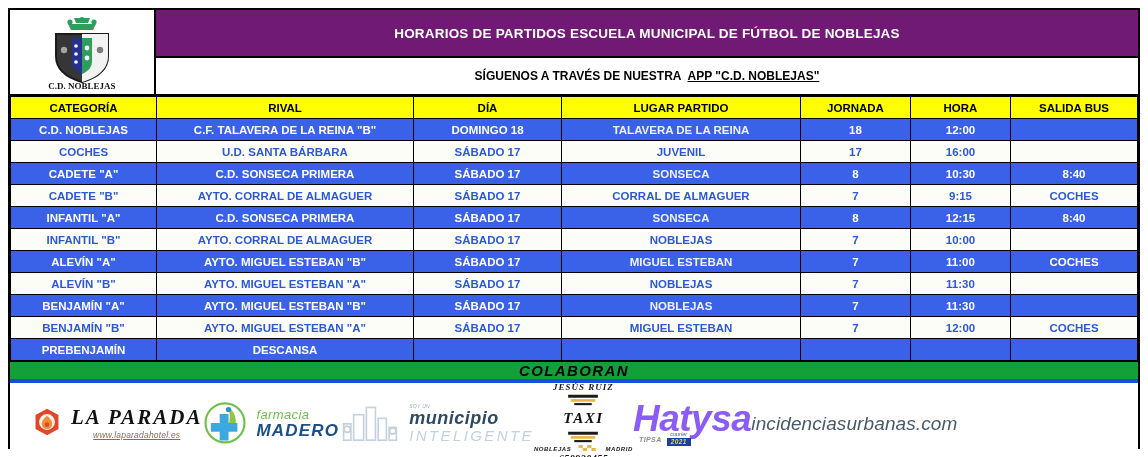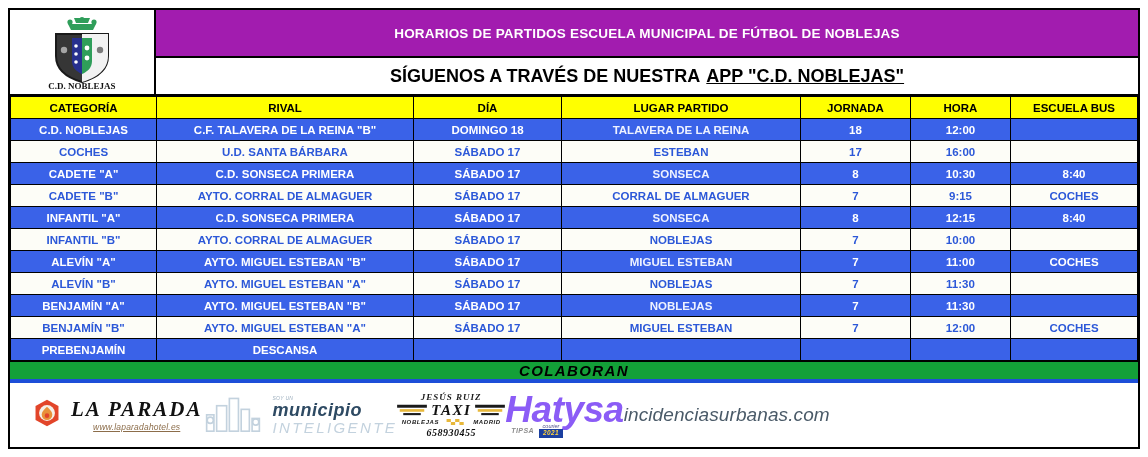--- a/index.html
+++ b/index.html
@@ -47,39 +47,39 @@
   .crest-wrap { width: 96px; height: 80px; }
   .header-right {
     flex: 1 1 auto;
     display: flex;
     flex-direction: column;
     border-bottom: 2px solid #000000;
     box-sizing: border-box;
   }
   .title-row {
     flex: 0 0 48px;
-    background: #a21caf;
+    background: #701a75;
     color: #ffffff;
     display: flex;
     align-items: center;
     justify-content: center;
     font-size: 13.5px;
     font-weight: bold;
     letter-spacing: .2px;
     border-bottom: 2px solid #000000;
     box-sizing: border-box;
   }
   .subtitle-row {
     flex: 1 1 auto;
     background: #ffffff;
     color: #000000;
     display: flex;
     align-items: center;
     justify-content: center;
-    font-size: 18px;
+    font-size: 12px;
     font-weight: bold;
     gap: 6px;
   }
   .subtitle-underline { text-decoration: underline; }
 
   
   table.sched {
     border-collapse: collapse;
     table-layout: fixed;
     width: 100%;
@@ -191,21 +191,21 @@
   }
 
   .sp-taxi { flex-direction: column; line-height: 1; }
   .taxi-name {
     font-family: "Liberation Serif", serif;
     font-size: 9px;
     font-weight: bold;
     color: #1a1a1a;
     letter-spacing: 1px;
   }
-  .taxi-mid { display: flex; align-items: center; gap: 4px; margin: 1px 0; }
+  .taxi-mid { display: flex; align-items: center; gap: 4px; margin: 1px 0; flex-direction: column; }
   .taxi-word {
     font-family: "Liberation Serif", serif;
     font-size: 15px;
     font-weight: bold;
     color: #111111;
     letter-spacing: 1.5px;
   }
   .taxi-cities {
     display: flex;
     align-items: center;
@@ -312,38 +312,38 @@
           <col class="c-bus">
       </colgroup>
       <thead>
         <tr>
           <th>CATEGORÍA</th>
           <th>RIVAL</th>
           <th>DÍA</th>
           <th>LUGAR PARTIDO</th>
           <th>JORNADA</th>
           <th>HORA</th>
-          <th>ESCUELA BUS</th>
+          <th>SALIDA BUS</th>
         </tr>
       </thead>
       <tbody>
         <tr class="blue">
           <td>C.D. NOBLEJAS</td>
           <td>C.F. TALAVERA DE LA REINA "B"</td>
           <td>DOMINGO 18</td>
           <td class="soft">TALAVERA DE LA REINA</td>
           <td>18</td>
           <td>12:00</td>
           <td></td>
         </tr>
         <tr class="white">
           <td>COCHES</td>
           <td>U.D. SANTA BÁRBARA</td>
           <td>SÁBADO 17</td>
-          <td>ESTEBAN</td>
+          <td>JUVENIL</td>
           <td>17</td>
           <td>16:00</td>
           <td></td>
         </tr>
         <tr class="blue">
           <td>CADETE "A"</td>
           <td>C.D. SONSECA PRIMERA</td>
           <td>SÁBADO 17</td>
           <td class="soft">SONSECA</td>
           <td>8</td>
@@ -437,20 +437,34 @@
             <path d="M17 10 c4 4 6 6 6 9 a6 6 0 0 1 -12 0 c0 -3 2 -5 6 -9 z" fill="#e8913a"></path>
             <circle cx="17" cy="20" r="2.6" fill="#e2452a"></circle>
           </svg>
         </span>
         <span class="parada-text">
           <span class="parada-name">LA PARADA</span>
           <span class="parada-url">www.laparadahotel.es</span>
         </span>
       </div>
 
+      <div class="sponsor sp-farmacia">
+        <span>
+          <svg viewBox="0 0 52 52" width="46" height="46" aria-hidden="true">
+            <circle cx="26" cy="27" r="22" fill="none" stroke="#6fbf4d" stroke-width="2.4"></circle>
+            <path d="M30 9 c8 6 10 16 7 26 l-8 -2 c3 -9 3 -16 1 -24 z" fill="#8fc93a"></path>
+            <path d="M20 17 h10 v10 h10 v10 h-10 v10 h-10 v-10 h-10 v-10 h10 z" fill="#3ba8e0"></path>
+            <circle cx="30" cy="12" r="3" fill="#2e8fd0"></circle>
+          </svg>
+        </span>
+        <span class="farm-text">
+          <span class="farm-top">farmacia</span>
+          <span class="farm-bot">MADERO</span>
+        </span>
+      </div>
 
       <div class="sponsor sp-municipio">
         <span>
           <svg viewBox="0 0 68 44" width="62" height="40" aria-hidden="true">
             <g fill="none" stroke="#c3d2de" stroke-width="1.8">
               <rect x="5" y="24" width="8" height="18"></rect>
               <rect x="16" y="14" width="11" height="28"></rect>
               <rect x="30" y="6" width="10" height="36"></rect>
               <rect x="43" y="18" width="9" height="24"></rect>
               <rect x="55" y="28" width="8" height="14"></rect>

